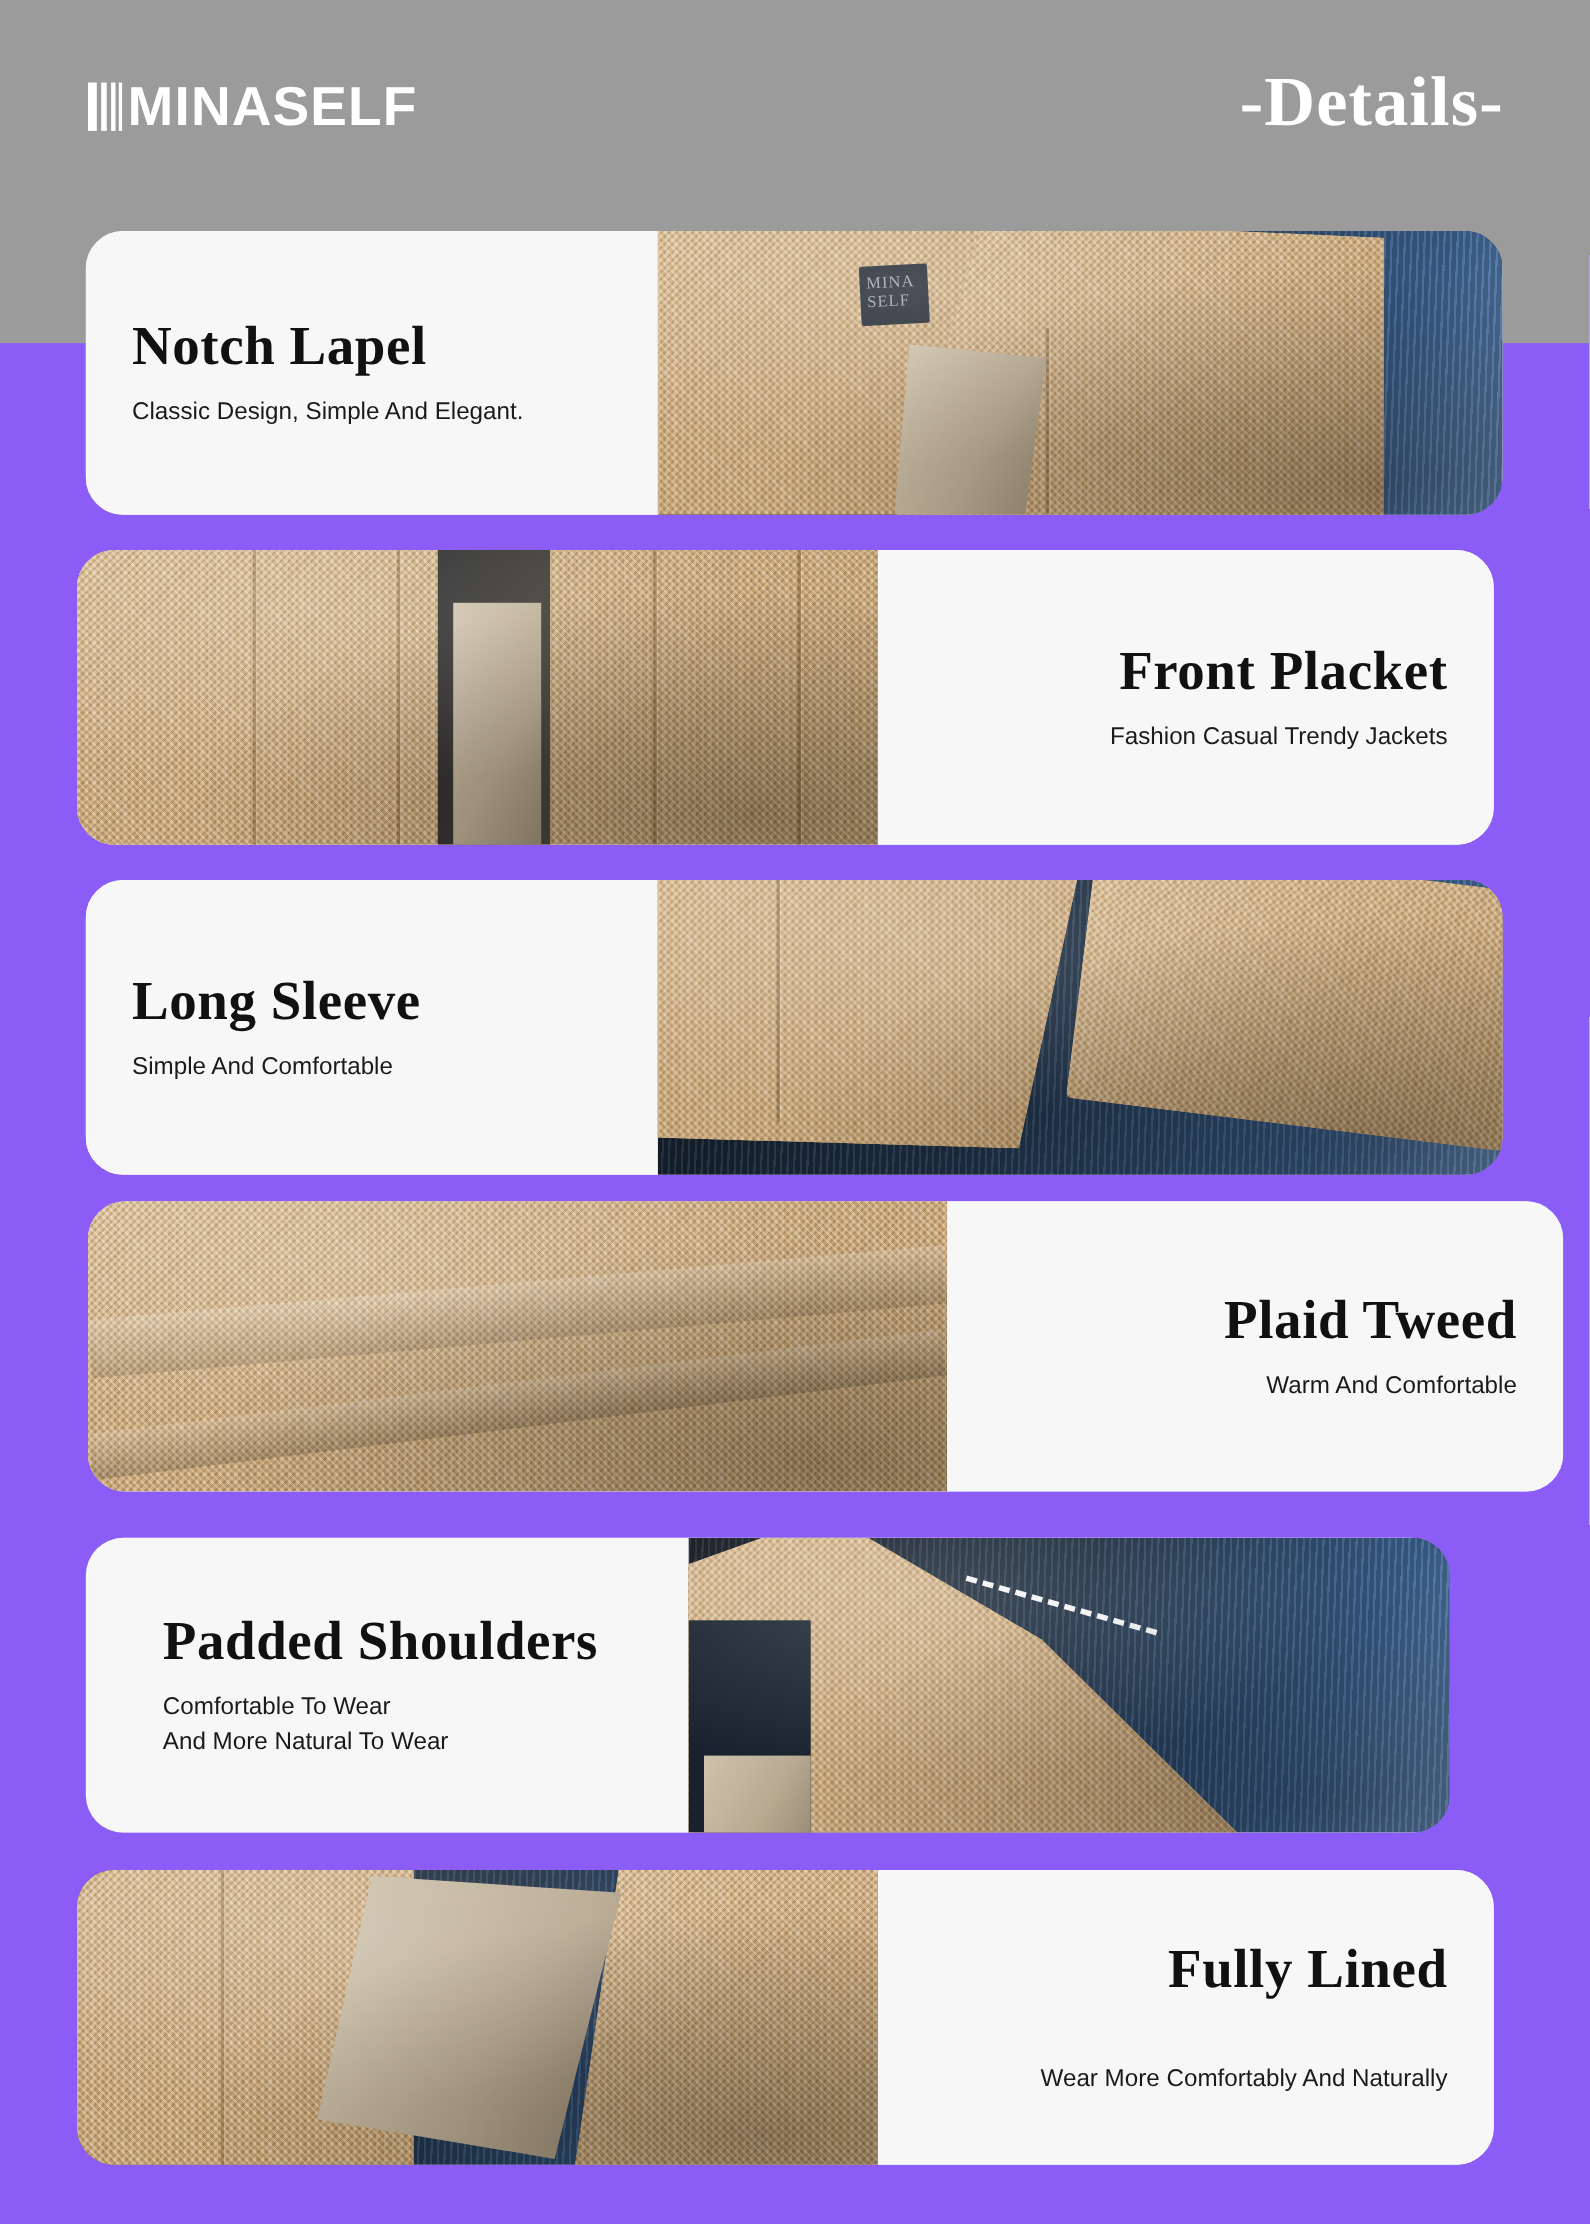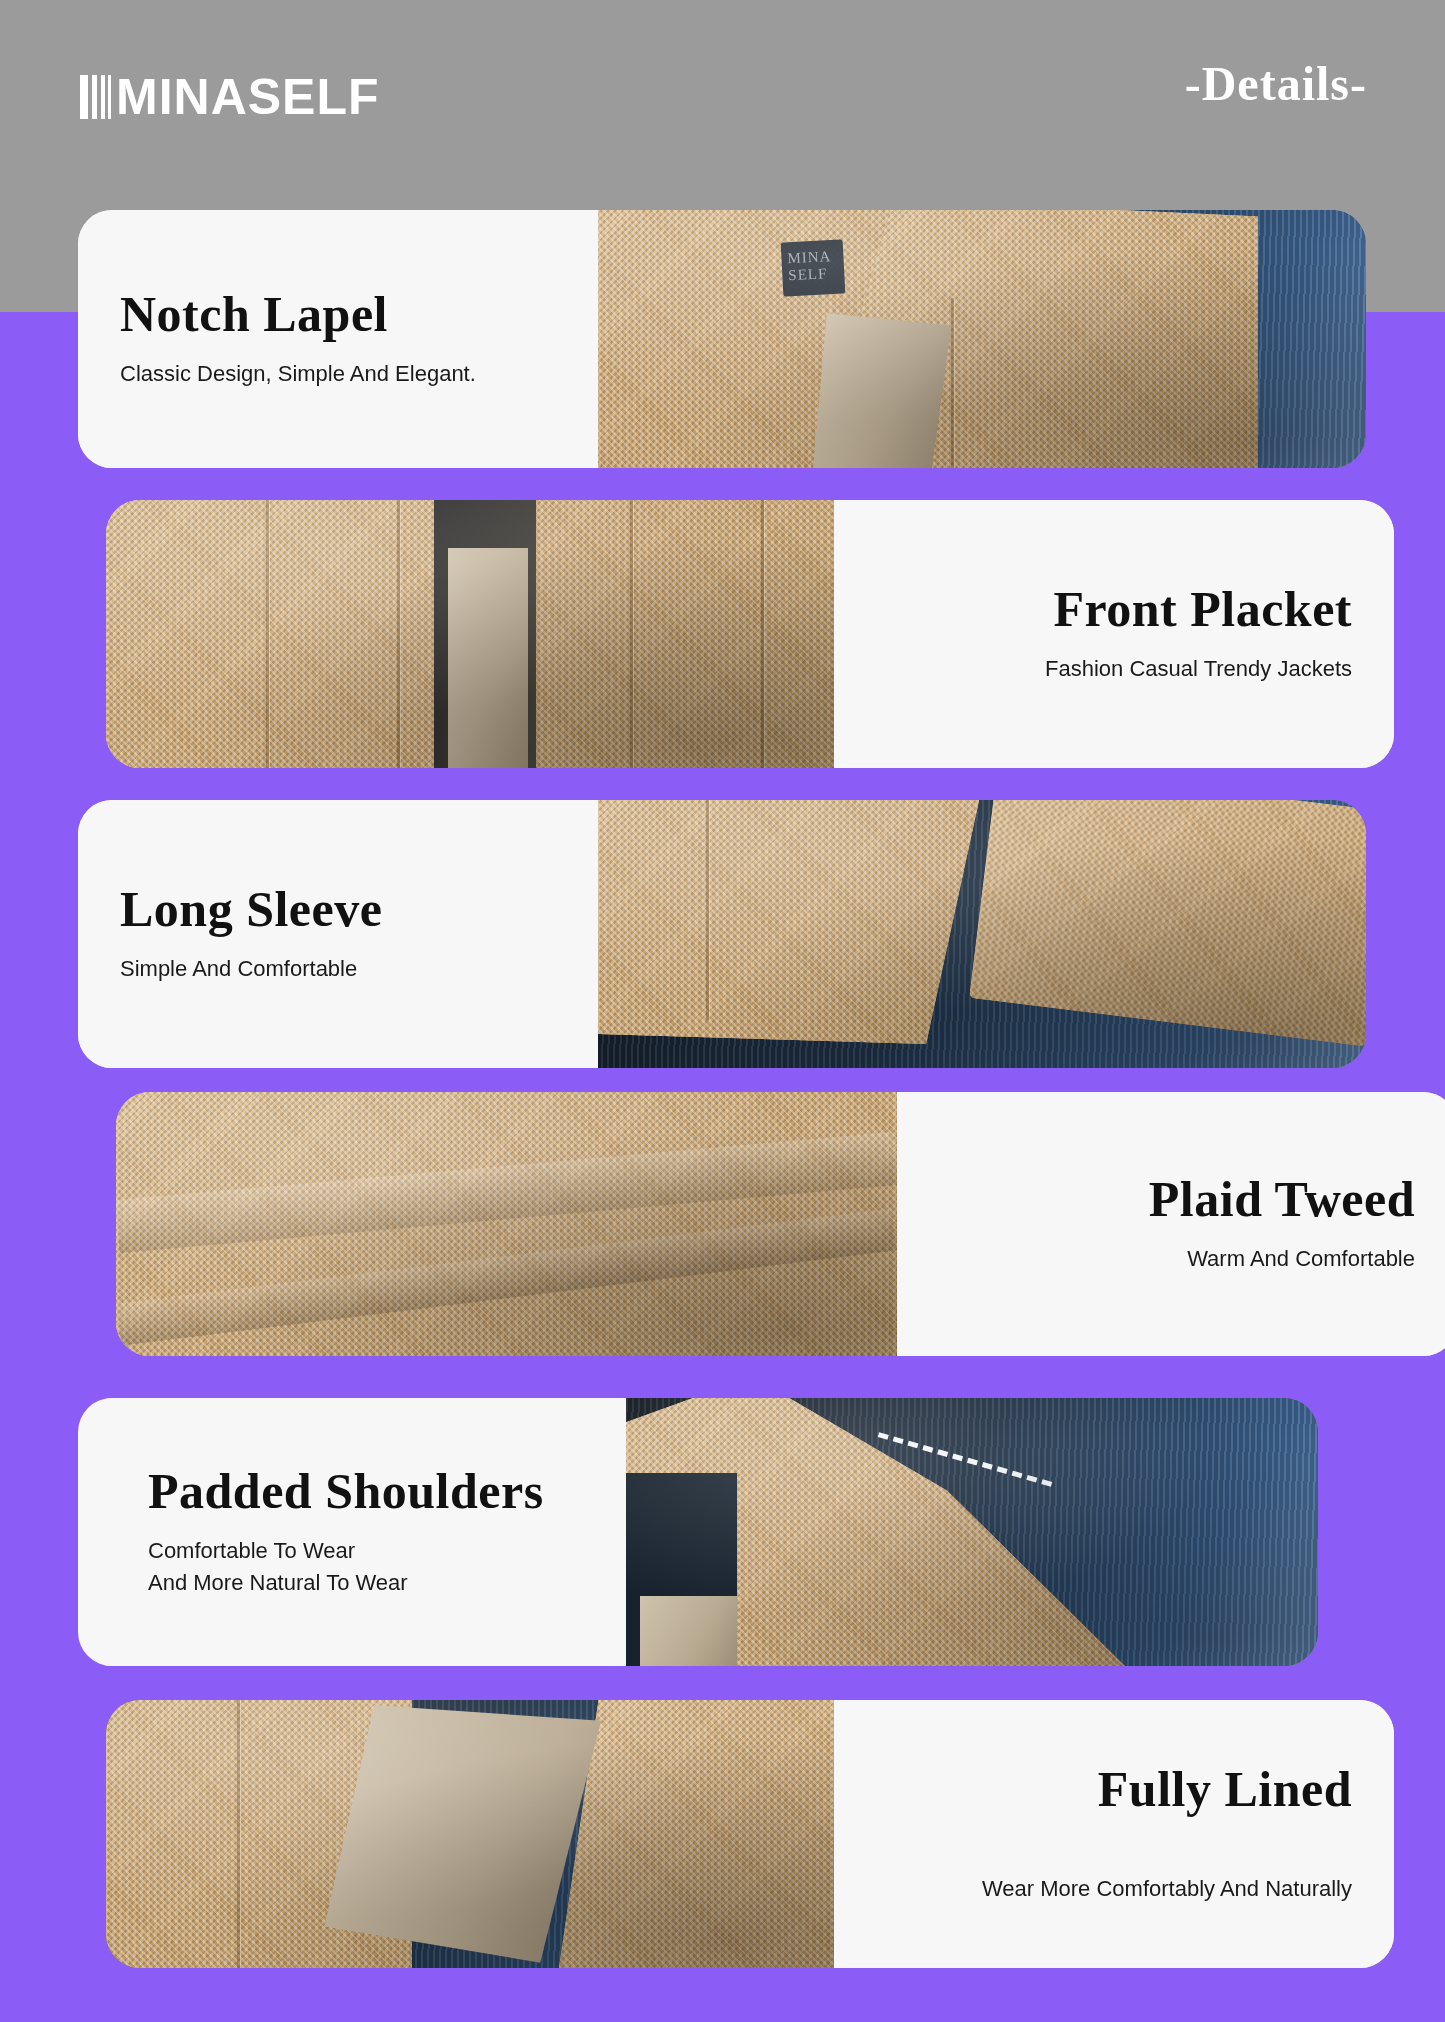--- a/index.html
+++ b/index.html
@@ -48,36 +48,36 @@
       linear-gradient(#fff,#fff) left 12px top 0/5px 44px no-repeat,
       linear-gradient(#fff,#fff) left 21px top 0/4px 44px no-repeat,
       linear-gradient(#fff,#fff) left 28px top 0/3px 44px no-repeat;
   }
   #details-title {
     position: absolute;
     right: 78px;
     top: 56px;
     font-family: "Liberation Serif", serif;
     font-weight: bold;
-    font-size: 48px;
+    font-size: 64px;
     color: #ffffff;
     letter-spacing: 1px;
   }
 
   
   .card {
     position: absolute;
     border-radius: 34px;
     overflow: hidden;
     background: #f7f7f7;
     display: flex;
     justify-content: flex-end;
   }
   .card.text-left { flex-direction: row; }
-  .card.text-right { flex-direction: row-reverse; margin-left: 36px; }
+  .card.text-right { flex-direction: row-reverse; }
 
   .card .text-pane {
     background: #f7f7f7;
     flex: 0 0 auto;
     display: flex;
     flex-direction: column;
     justify-content: center;
     padding: 0 42px;
   }
   .card.text-left .text-pane { align-items: flex-start; text-align: left; }

